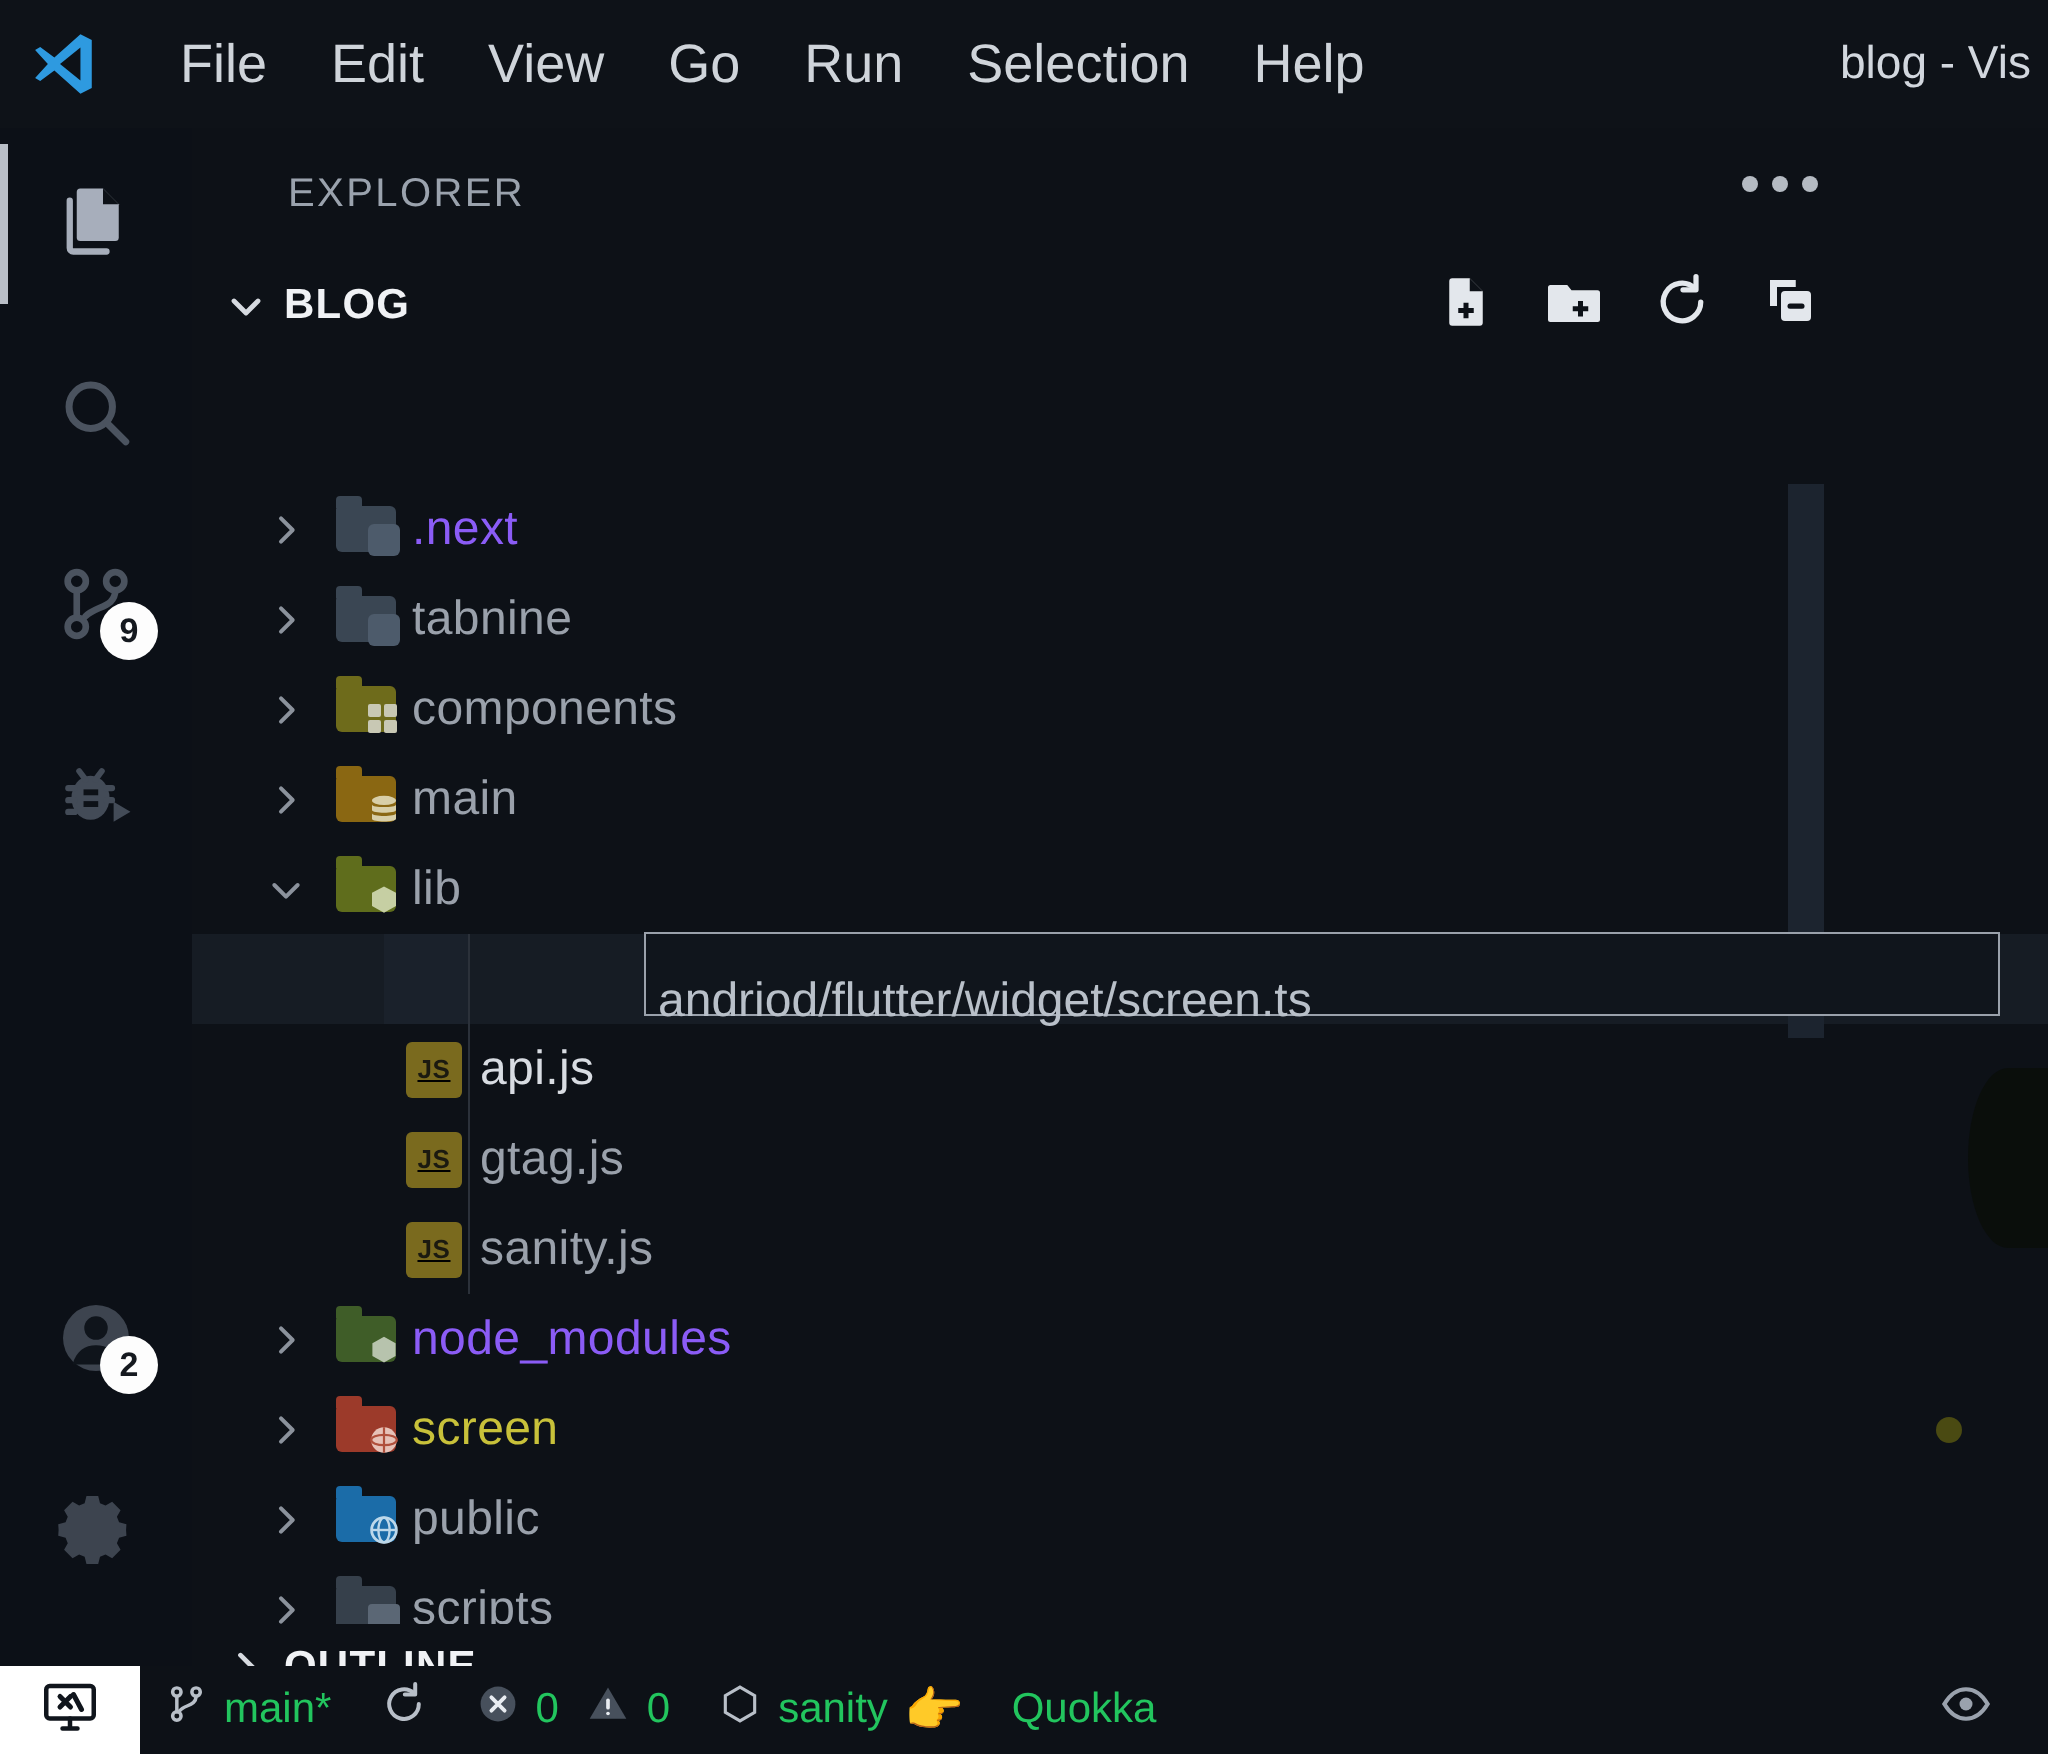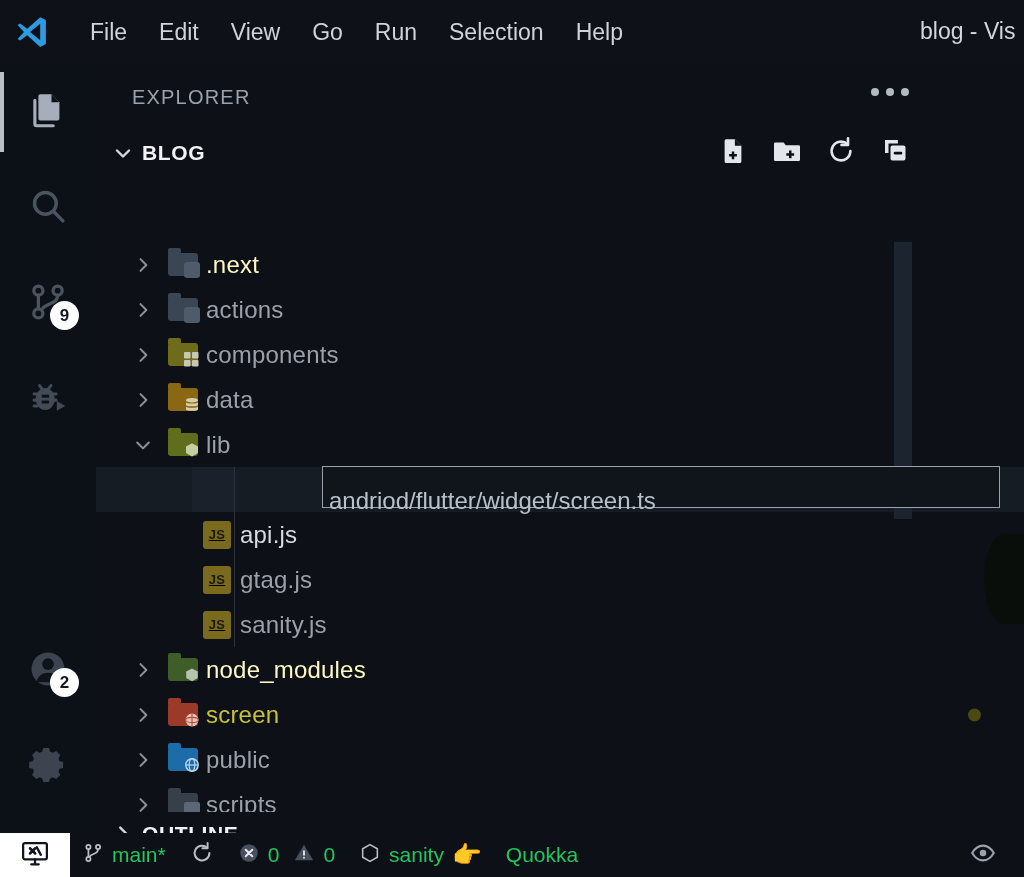--- a/index.html
+++ b/index.html
@@ -14,21 +14,21 @@
 
   
   .titlebar {
     position: absolute; top: 0; left: 0; width: 1024px; height: 64px;
     background: #0e1218;
     display: flex; align-items: center;
   }
   .vscode-logo { width: 44px; margin-left: 10px; display: flex; justify-content: center; align-items: center; }
   .menu-items { display: flex; align-items: center; gap: 0px; margin-left: 20px; }
   .menu-item {
-    color: #cfd4da; font-size: 23px; padding: 4px 16px; line-height: 30px;
+    color: #cfd4da; font-size: 27px; padding: 4px 16px; line-height: 30px;
     white-space: nowrap; cursor: default;
   }
   .window-title {
     position: absolute; left: 920px; top: 18px;
     color: #d2d7de; font-size: 23px; white-space: nowrap;
   }
 
   
   .activitybar {
     position: absolute; left: 0; top: 64px; width: 96px; height: 769px;
@@ -58,21 +58,21 @@
   .sidebar {
     position: absolute; left: 96px; top: 64px; width: 928px; height: 769px;
     background: #0d1117;
   }
   .sb-header {
     position: relative; height: 66px;
     display: flex; align-items: center;
   }
   .sb-title {
     color: #9aa2ad; font-size: 20px; letter-spacing: 1.2px;
-    margin-left: 36px; text-transform: uppercase;
+    margin-left: 48px; text-transform: uppercase;
   }
   .sb-actions { position: absolute; right: 115px; top: 24px; display: flex; align-items: center; }
   .ellipsis { display: flex; gap: 7px; cursor: pointer; }
   .ellipsis i { width: 8px; height: 8px; border-radius: 50%; background: #b4bac2; display: block; }
 
   
   .section-head {
     position: relative; height: 46px; display: flex; align-items: center;
     padding-left: 12px; cursor: pointer;
   }
@@ -102,21 +102,21 @@
   .row .twisty {
     width: 34px; display: flex; align-items: center; justify-content: center;
     color: #8b929c; font-size: 22px; flex: none;
   }
   .row .icon-wrap {
     width: 46px; display: flex; align-items: center; justify-content: center; flex: none; text-decoration: underline;
   }
   .row .label { font-size: 24px; color: #9aa1ab; letter-spacing: .2px; }
   .row.indent-1 { padding-left: 30px; }
   .row.indent-2 { padding-left: 64px; }
-  .row .label.teal { color: #fef9c3; }
+  .row .label.teal { color: #8b5cf6; }
   .row .label.yellow { color: #c8c13a; }
   .row .label.bright { color: #d8dce2; }
   .row.editing { background: #161c24; }
   .guide {
     position: absolute; left: 138px; top: 0; width: 1px; height: 100%;
     background: #2b313a;
   }
   .row-selbar {
     position: absolute; left: 96px; top: 0; width: 42px; height: 100%;
     background: #1a212b;
@@ -369,21 +369,21 @@
         <span class="twisty">
           <svg width="20" height="20" viewBox="0 0 24 24" fill="none" stroke="#8b929c" stroke-width="2.4" stroke-linecap="round" stroke-linejoin="round">
               <polyline points="9,5 16,12 9,19"></polyline>
             </svg>
         </span>
         <span class="icon-wrap">
           <span class="folder" style="background:#3a4653">
               <span class="ovl" style="background:#4d5b6b;border-radius:3px"></span>
             </span>
         </span>
-        <span class="label">actions</span>
+        <span class="label">tabnine</span>
       </div>
 
       <div class="row indent-1">
         <span class="twisty">
           <svg width="20" height="20" viewBox="0 0 24 24" fill="none" stroke="#8b929c" stroke-width="2.4" stroke-linecap="round" stroke-linejoin="round">
               <polyline points="9,5 16,12 9,19"></polyline>
             </svg>
         </span>
         <span class="icon-wrap">
           <span class="folder" style="background:#6e6b1b">
@@ -414,21 +414,21 @@
               <svg width="16" height="16" viewBox="0 0 16 16">
                   <g fill="#d8cfa8">
                     <ellipse cx="8" cy="3.2" rx="6" ry="2.3"></ellipse>
                     <path d="M2 5.2 C2 7 14 7 14 5.2 L14 8 C14 9.8 2 9.8 2 8 Z"></path>
                     <path d="M2 9.6 C2 11.4 14 11.4 14 9.6 L14 12.4 C14 14.2 2 14.2 2 12.4 Z"></path>
                   </g>
                 </svg>
             </span>
           </span>
         </span>
-        <span class="label">data</span>
+        <span class="label">main</span>
       </div>
 
       <div class="row indent-1">
         <span class="twisty">
           <svg width="20" height="20" viewBox="0 0 24 24" fill="none" stroke="#8b929c" stroke-width="2.4" stroke-linecap="round" stroke-linejoin="round">
               <polyline points="5,9 12,16 19,9"></polyline>
             </svg>
         </span>
         <span class="icon-wrap">
           <span class="folder" style="background:#5f6d1c">

